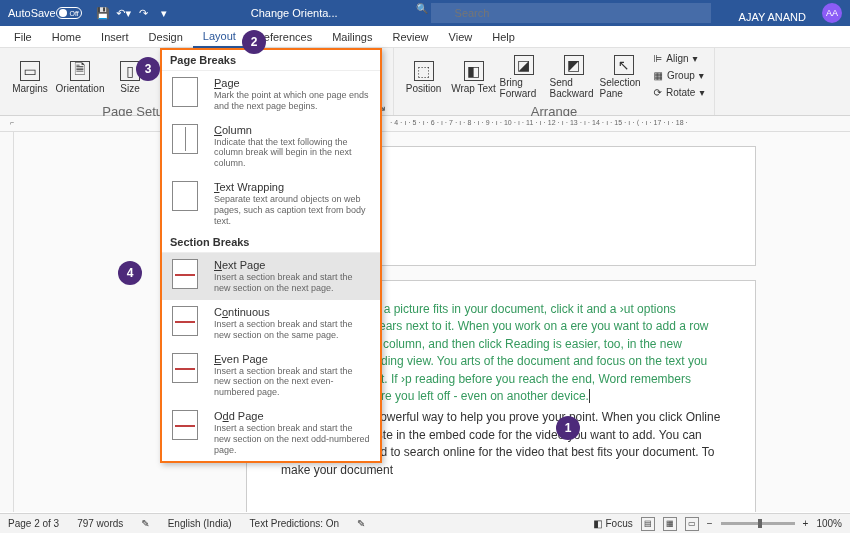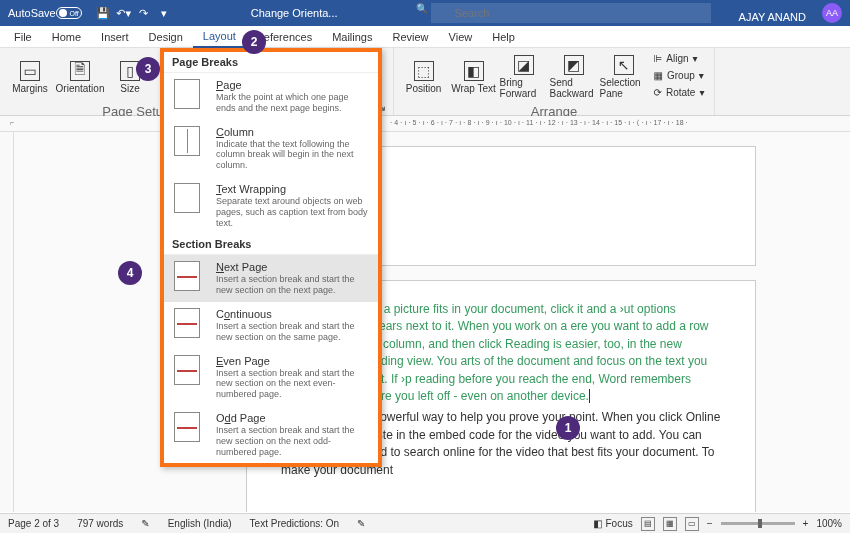--- a/index.html
+++ b/index.html
@@ -24,21 +24,21 @@
 .group-items{display:flex;gap:2px;align-items:flex-start}
 .big-btn{display:flex;flex-direction:column;align-items:center;justify-content:center;width:48px;height:54px;font-size:10px;gap:2px}
 .big-btn .icn{width:20px;height:20px;border:1px solid #444;display:flex;align-items:center;justify-content:center;font-size:14px}
 .small-stack{display:flex;flex-direction:column;gap:1px;font-size:10px}
 .small-btn{display:flex;align-items:center;gap:4px;padding:1px 4px;height:16px}
 .group-label{text-align:center;font-size:13px;color:#666}
 .spacing-row{display:flex;align-items:center;gap:4px;font-size:10px}
 .spin{width:38px;height:16px;border:1px solid #aaa;background:#fff;display:flex;align-items:center;padding:0 2px}
 .spin-btns{width:10px;height:14px;display:flex;flex-direction:column}
 .spin-btns span{flex:1;font-size:6px;line-height:7px;text-align:center;background:#eee}
-.dropdown{position:absolute;top:48px;left:160px;width:222px;background:#fff;border:4px solid #f97316;box-shadow:2px 2px 6px rgba(0,0,0,0.25);z-index:10}
+.dropdown{position:absolute;top:48px;left:160px;width:222px;background:#fff;border:2px solid #f97316;box-shadow:2px 2px 6px rgba(0,0,0,0.25);z-index:10}
 .dd-header{padding:4px 8px;font-weight:600;font-size:11px;background:#fff;border-bottom:1px solid #eee}
 .dd-item{display:flex;gap:16px;padding:6px 10px;align-items:flex-start;cursor:pointer}
 .dd-item.hover{background:#e5e5e5}
 .dd-icon{width:26px;height:30px;border:1px solid #888;flex-shrink:0;background:#fff;position:relative}
 .dd-icon.col::before{content:"";position:absolute;left:50%;top:2px;bottom:2px;border-left:1px solid #888}
 .dd-icon.sect::before{content:"";position:absolute;left:2px;right:2px;top:50%;border-top:2px solid #c04040}
 .dd-texts{flex:1}
 .dd-title{font-size:11px;margin-bottom:1px}
 .dd-title .u{text-decoration:underline}
 .dd-desc{font-size:9px;color:#666;line-height:1.2}

